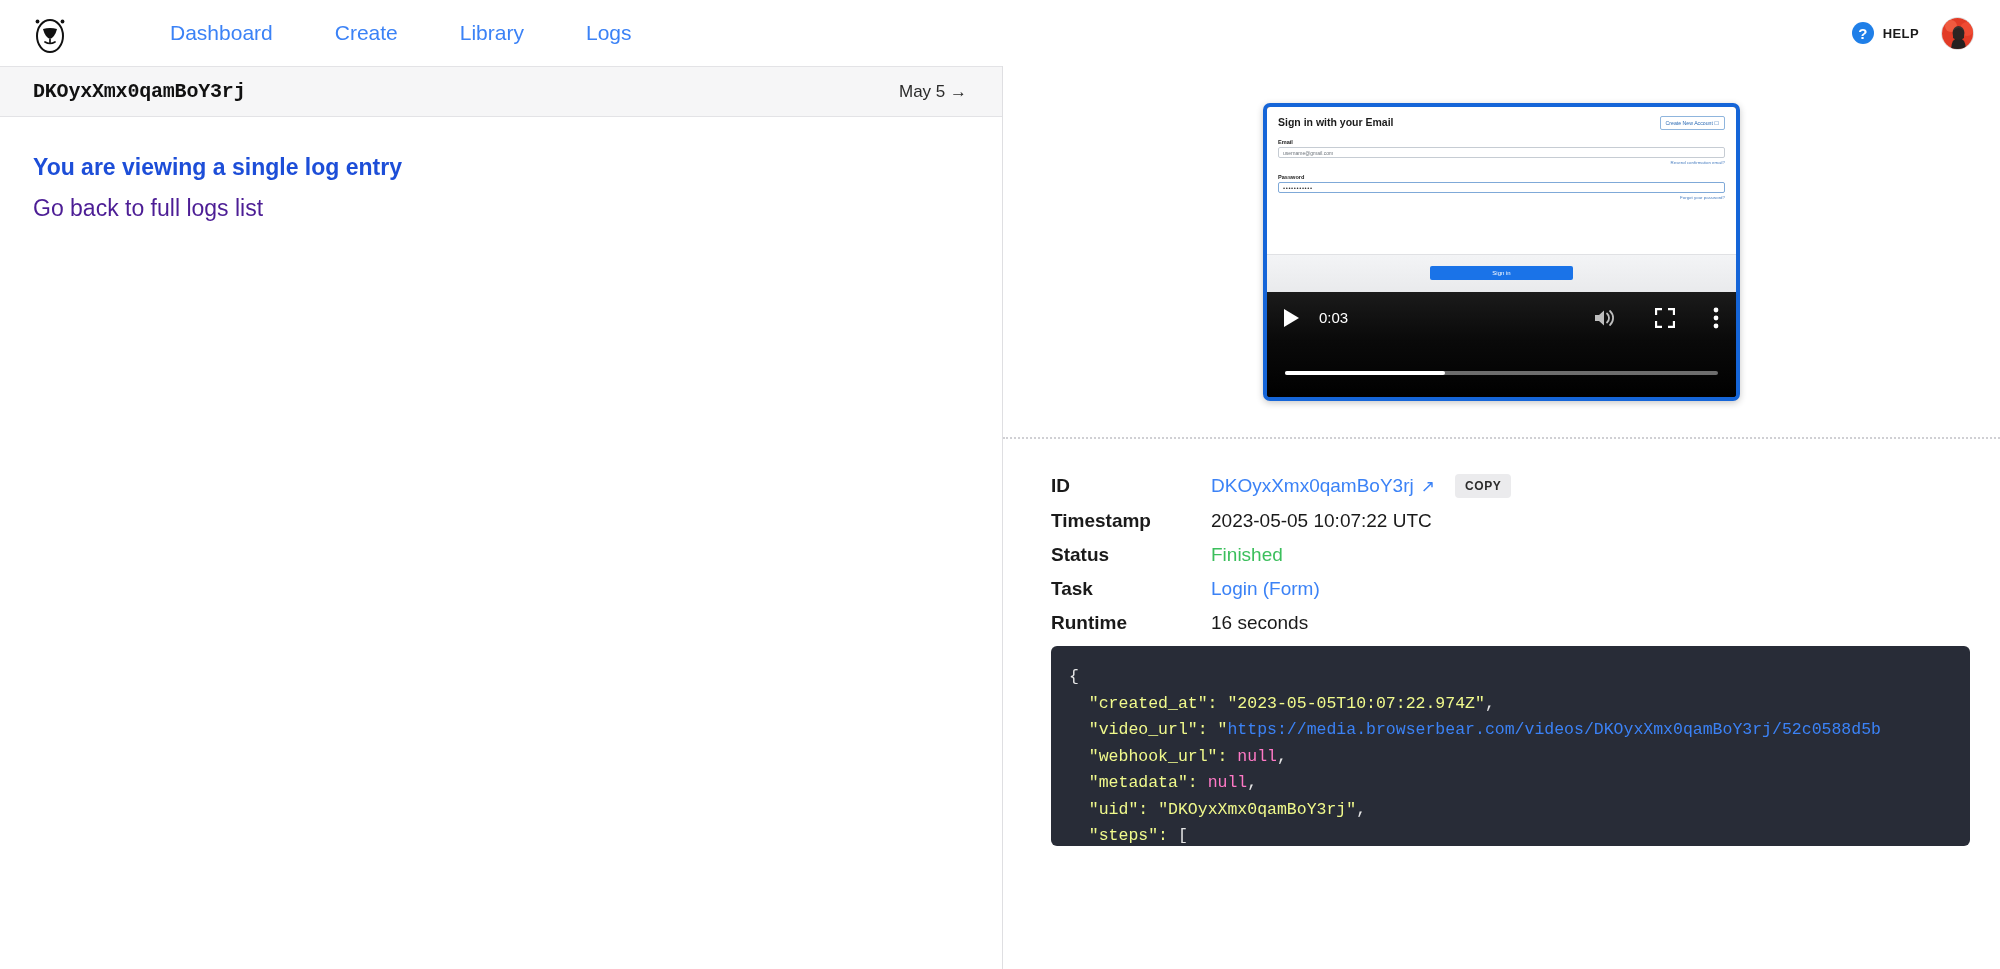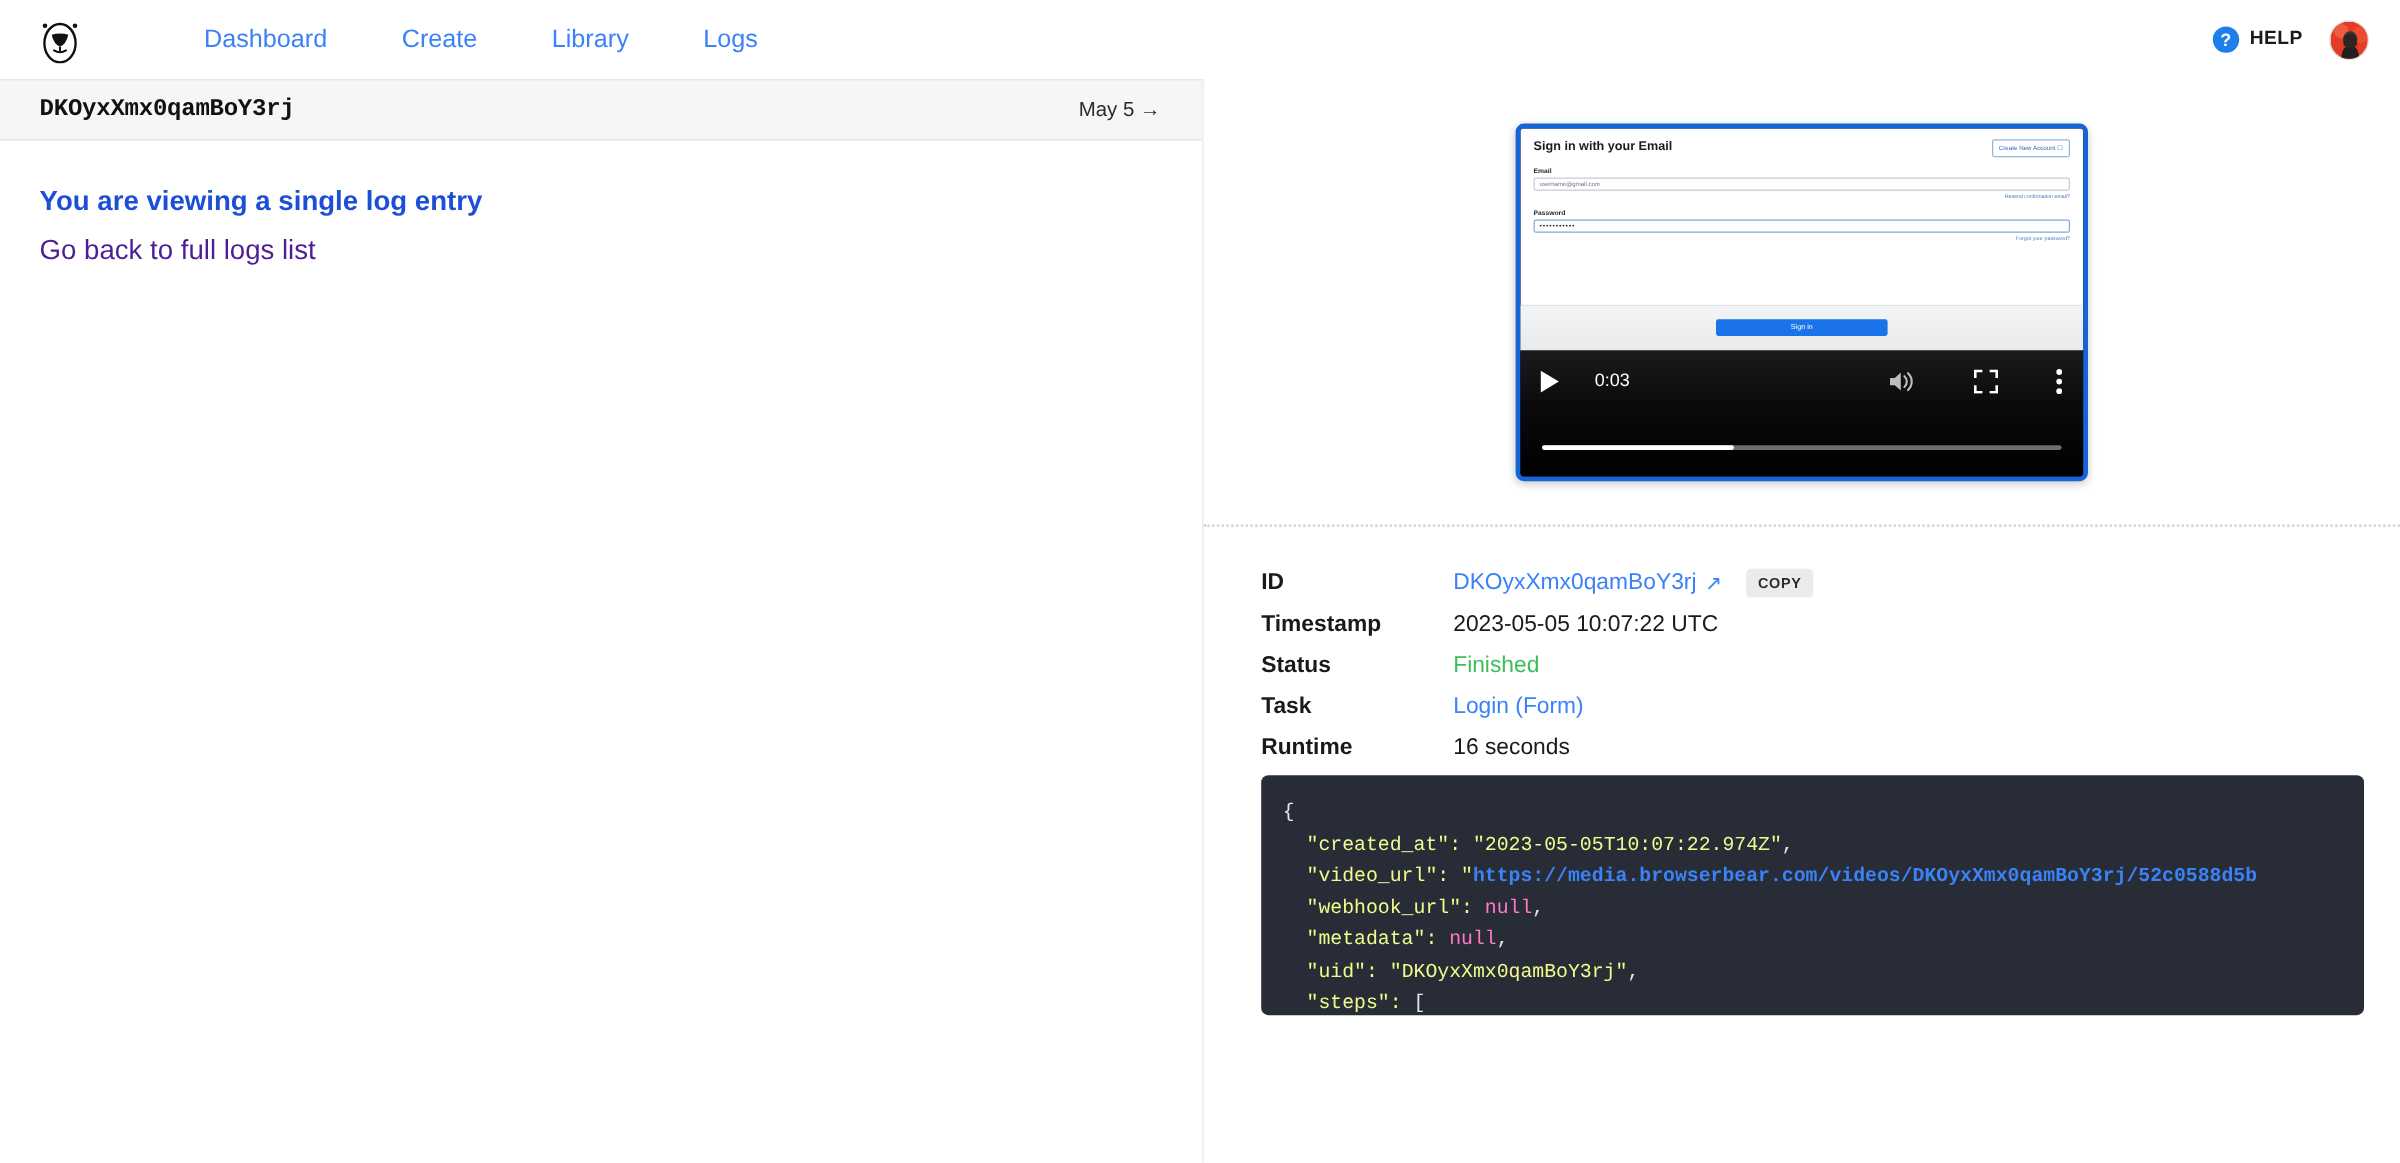--- a/index.html
+++ b/index.html
@@ -39,21 +39,21 @@
     display: flex; align-items: center; gap: 9px;
     background: none; border: none; cursor: pointer; padding: 2px 4px;
   }
   #help-icon {
     width: 22px; height: 22px; border-radius: 50%;
     background: #1f7fe8; color: #fff;
     font-size: 15px; font-weight: bold;
     display: flex; align-items: center; justify-content: center;
     line-height: 1;
   }
-  #help-label { font-size: 16px; font-weight: bold; color: #1a1a1a; letter-spacing: .4px; }
+  #help-label { font-size: 13px; font-weight: bold; color: #1a1a1a; letter-spacing: .4px; }
   #avatar {
     width: 33px; height: 33px; border-radius: 50%;
     overflow: hidden; cursor: pointer; flex: none;
     border: 1px solid #d8d8d8;
   }
 
   
   #split { display: flex; height: 903px; width: 2000px; }
   #left-pane { width: 1003px; border-right: 1px solid #dfdfe2; position: relative; background:#fff; }
   #right-pane { flex: 1; background: #fff; position: relative; overflow: hidden; }
@@ -128,21 +128,21 @@
     background:#1a73e8; color:#fff; font-size:6px;
     width:143px; height:14px; border-radius:2px;
     display:flex; align-items:center; justify-content:center;
   }
   
   #vid-controls {
     flex:1; background: linear-gradient(#1b1b1b 0%, #0a0a0a 45%, #000 100%);
     position: relative;
   }
   #ctrl-row {
-    display:flex; align-items:center; height: 52px; padding: 0 17px; gap: 10px;
+    display:flex; align-items:center; height: 52px; padding: 0 17px; gap: 0;
   }
   #play-btn {
     width:0;height:0;border-left:15px solid #fff;border-top:9px solid transparent;border-bottom:9px solid transparent;
     cursor:pointer; flex:none;
   }
   #time-label { color:#fff; font-size:15px; margin-left:20px; flex:none; }
   #ctrl-spacer { flex:1; }
   .ctrl-icon { cursor:pointer; flex:none; }
   #vol-icon { margin-right: 38px; }
   #fs-icon { margin-right: 38px; }
@@ -179,21 +179,21 @@
     position: relative;
   }
   #code-inner {
     font-family: "Liberation Mono", monospace;
     font-size: 16.5px; line-height: 26.5px;
     white-space: pre; color:#e6e6e6; padding: 0 18px;
   }
   .ck { color:#f1fa8c; }      
   .cs { color:#f1fa8c; }      
   .cn { color:#ff79c6; }      
-  .cu { color:#3b82f6;font-weight:bold; }      
+  .cu { color:#3b82f6; }      
   .cp { color:#e6e6e6; }      
 </style>
 </head>
 <body>
 
 <div id="topnav">
   <div id="logo-wrap">
     <svg width="38" height="40" viewBox="0 0 38 40" aria-hidden="true">
       <ellipse cx="19" cy="23" rx="13" ry="16" fill="#fff" stroke="#111" stroke-width="2"></ellipse>
       <circle cx="6.5" cy="8.5" r="1.9" fill="#111"></circle>

